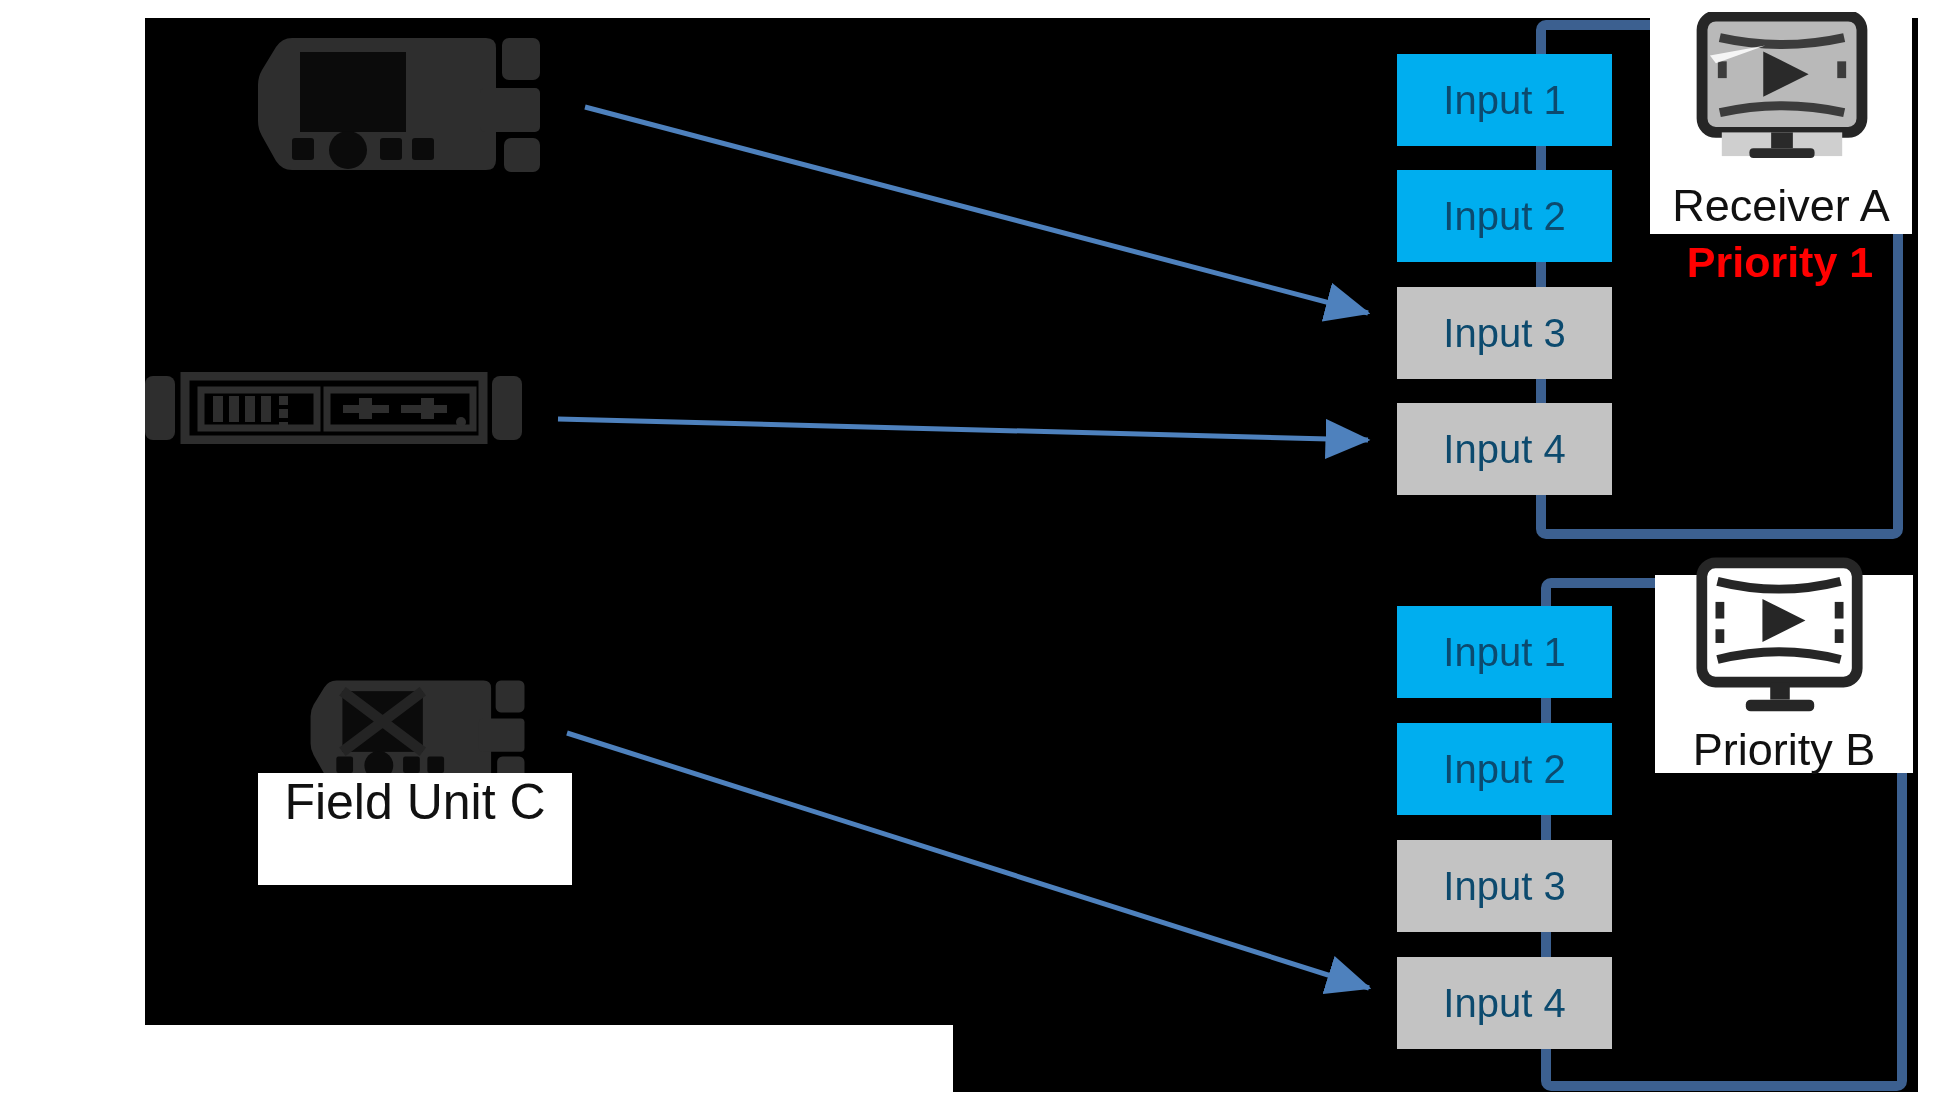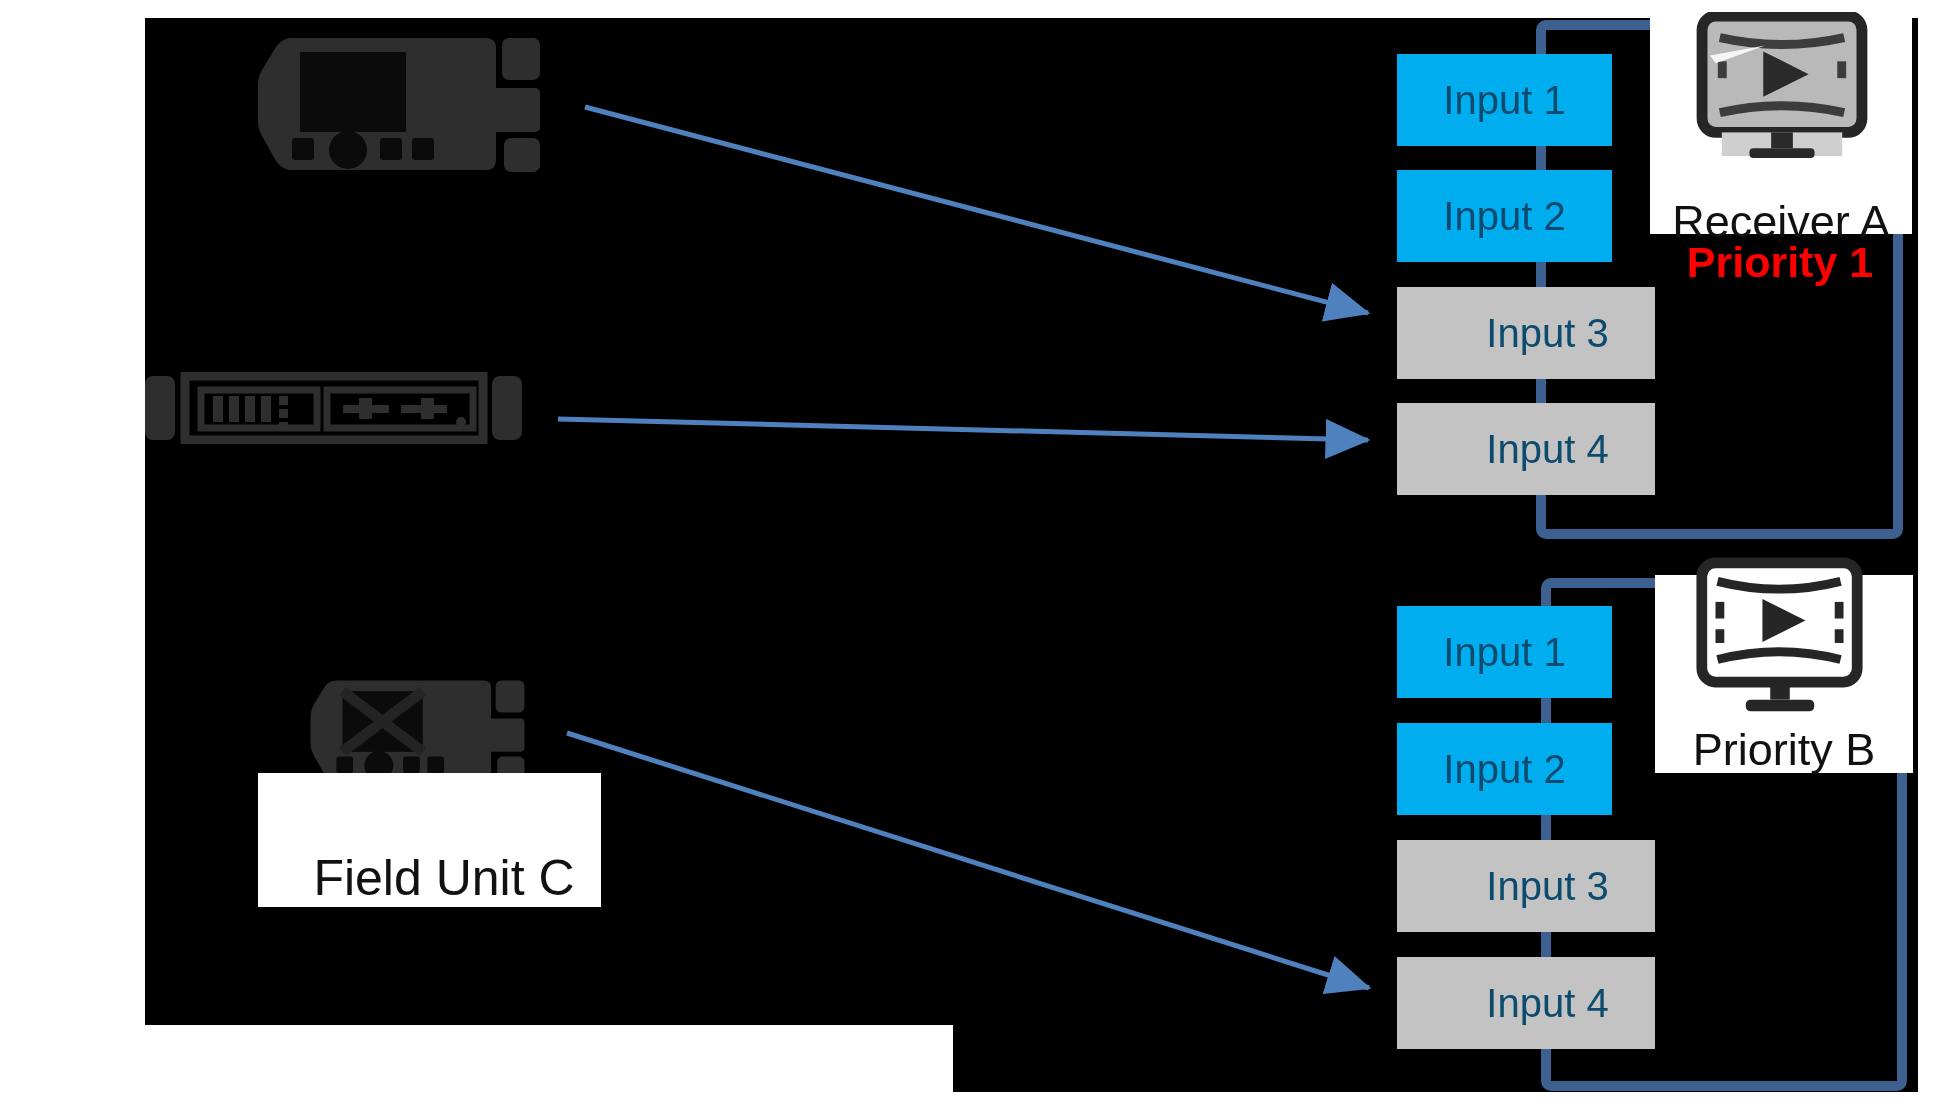--- a/index.html
+++ b/index.html
@@ -40,37 +40,37 @@
   
   .device{z-index:2;}
   
   .input-box{
     left:1397px; width:215px; height:92px;
     display:flex; align-items:center; justify-content:center;
     font-size:40px; color:#0c4a6e;
     z-index:3;
   }
   .input-box[data-state="active"]{background:var(--input-active,#00AEEF);}
-  .input-box[data-state="inactive"]{background:var(--input-inactive,#C3C3C3);padding-left:43px;}
+  .input-box[data-state="inactive"]{background:var(--input-inactive,#C3C3C3);}
   .ia1{top:54px;}  .ia2{top:170px;} .ia3{top:287px;} .ia4{top:403px;}
   .ib1{top:606px;} .ib2{top:723px;} .ib3{top:840px;} .ib4{top:957px;}
   
   .wplate{background:#fff; z-index:4;}
   .wplate-a{left:1650px; top:8px;   width:262px; height:226px;}
   .wplate-b{left:1655px; top:575px; width:258px; height:198px;}
-  .wplate-c{left:258px;  top:773px; width:314px; height:134px;
-            display:flex; align-items:flex-end; justify-content:center;padding-left:29px;}
+  .wplate-c{left:258px;  top:773px; width:314px; height:112px;
+            display:flex; align-items:flex-start; justify-content:center;}
   .recv-icon{z-index:5;}
   .recv-icon-a{left:1692px; top:12px;}
   .recv-icon-b{left:1694px; top:552px;}
   .recv-label{
     z-index:6; text-align:center;
     font-size:45px; color:var(--label-text,#111);
   }
-  .recv-label-a{left:1650px; top:180px; width:262px; height:48px;margin-top:16px;}
+  .recv-label-a{left:1650px; top:180px; width:262px; height:48px;}
   .recv-label-b{left:1655px; top:724px; width:258px; height:46px;}
   .priority{
     z-index:6; text-align:center;
     font-size:43px; font-weight:600;
     color:var(--priority-text,#f00);
   }
   .priority-a{left:1630px; top:238px; width:300px; height:54px;}
   .priority-b{left:1640px; top:774px; width:300px; height:54px;}
   .funit-label{
     font-size:50px; color:var(--label-text,#111);

